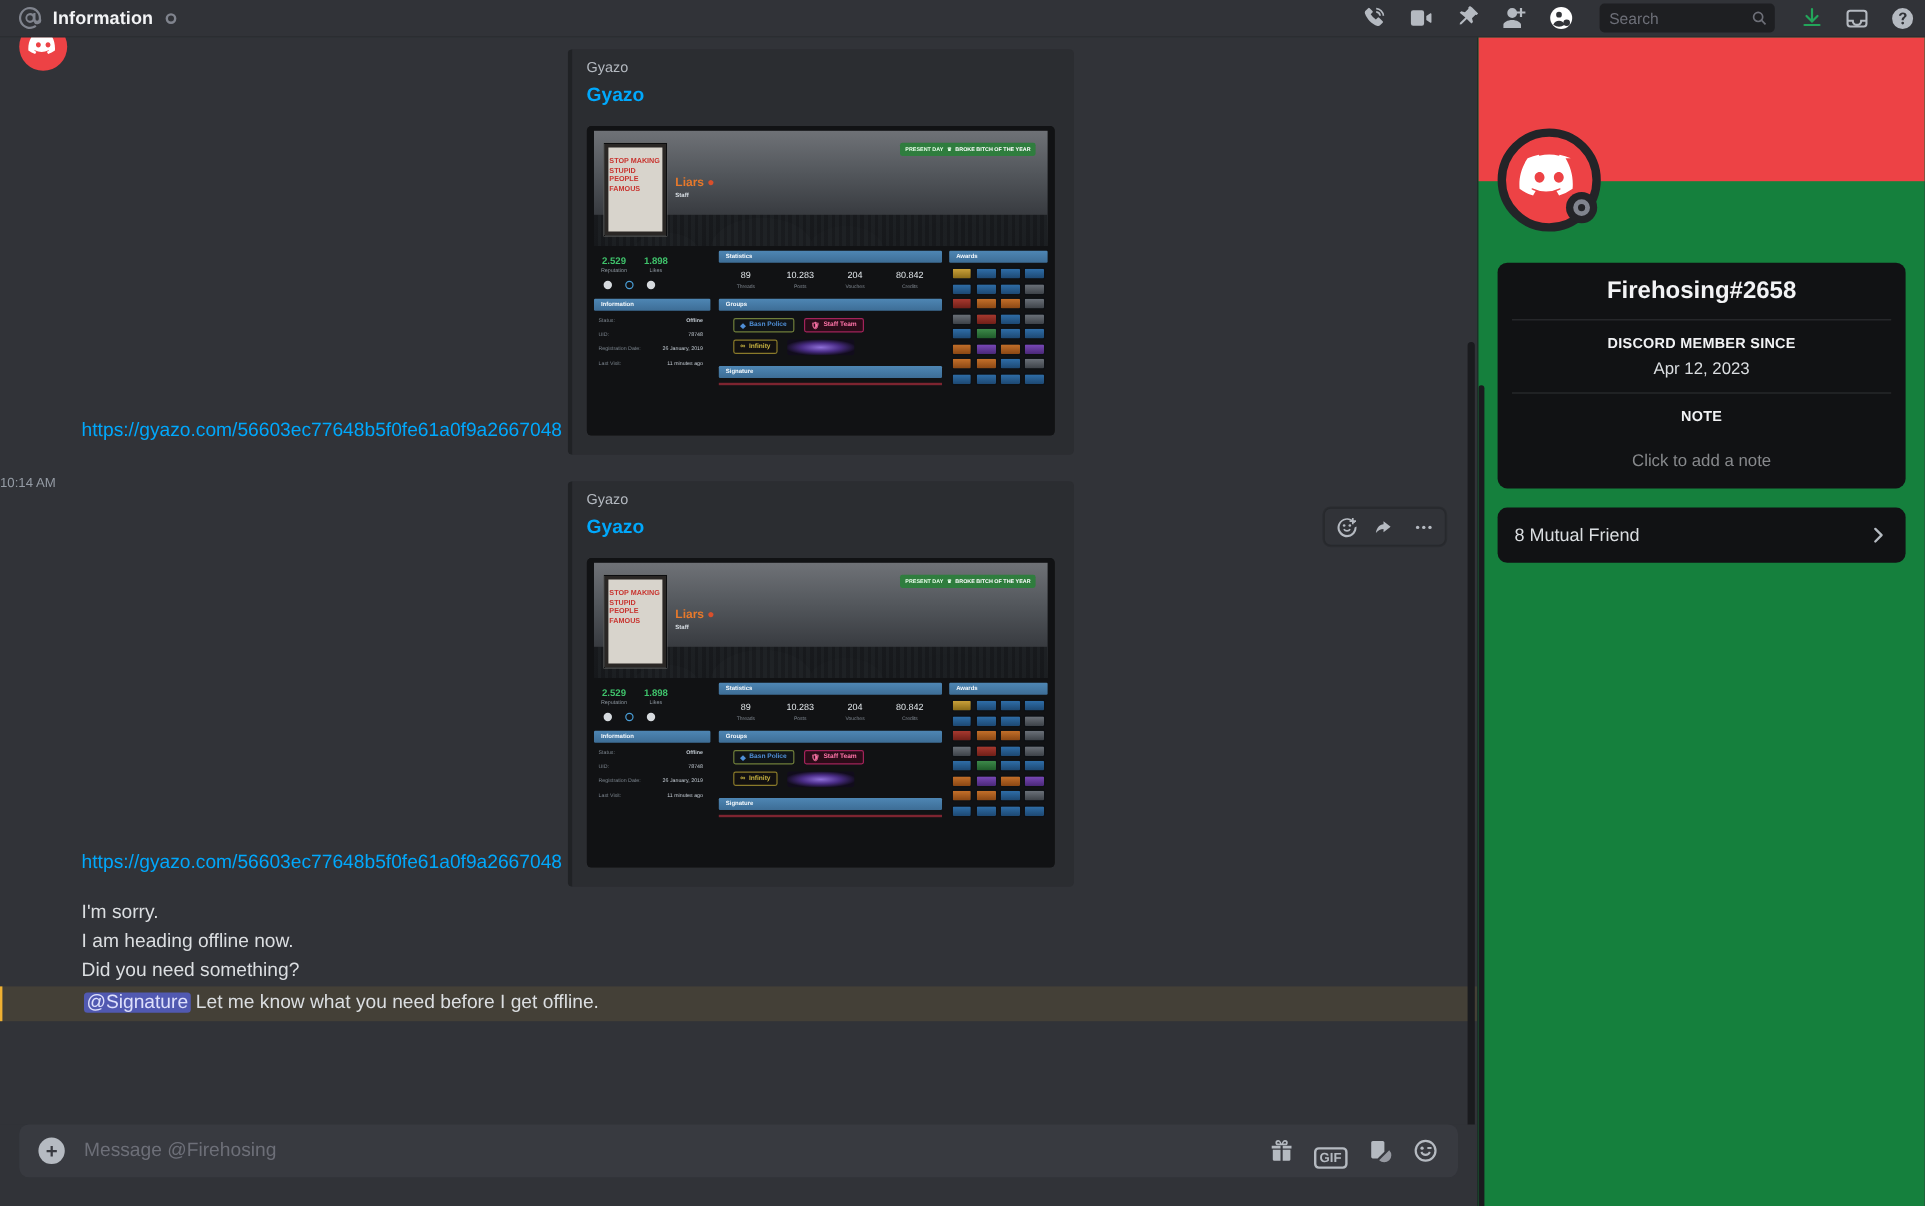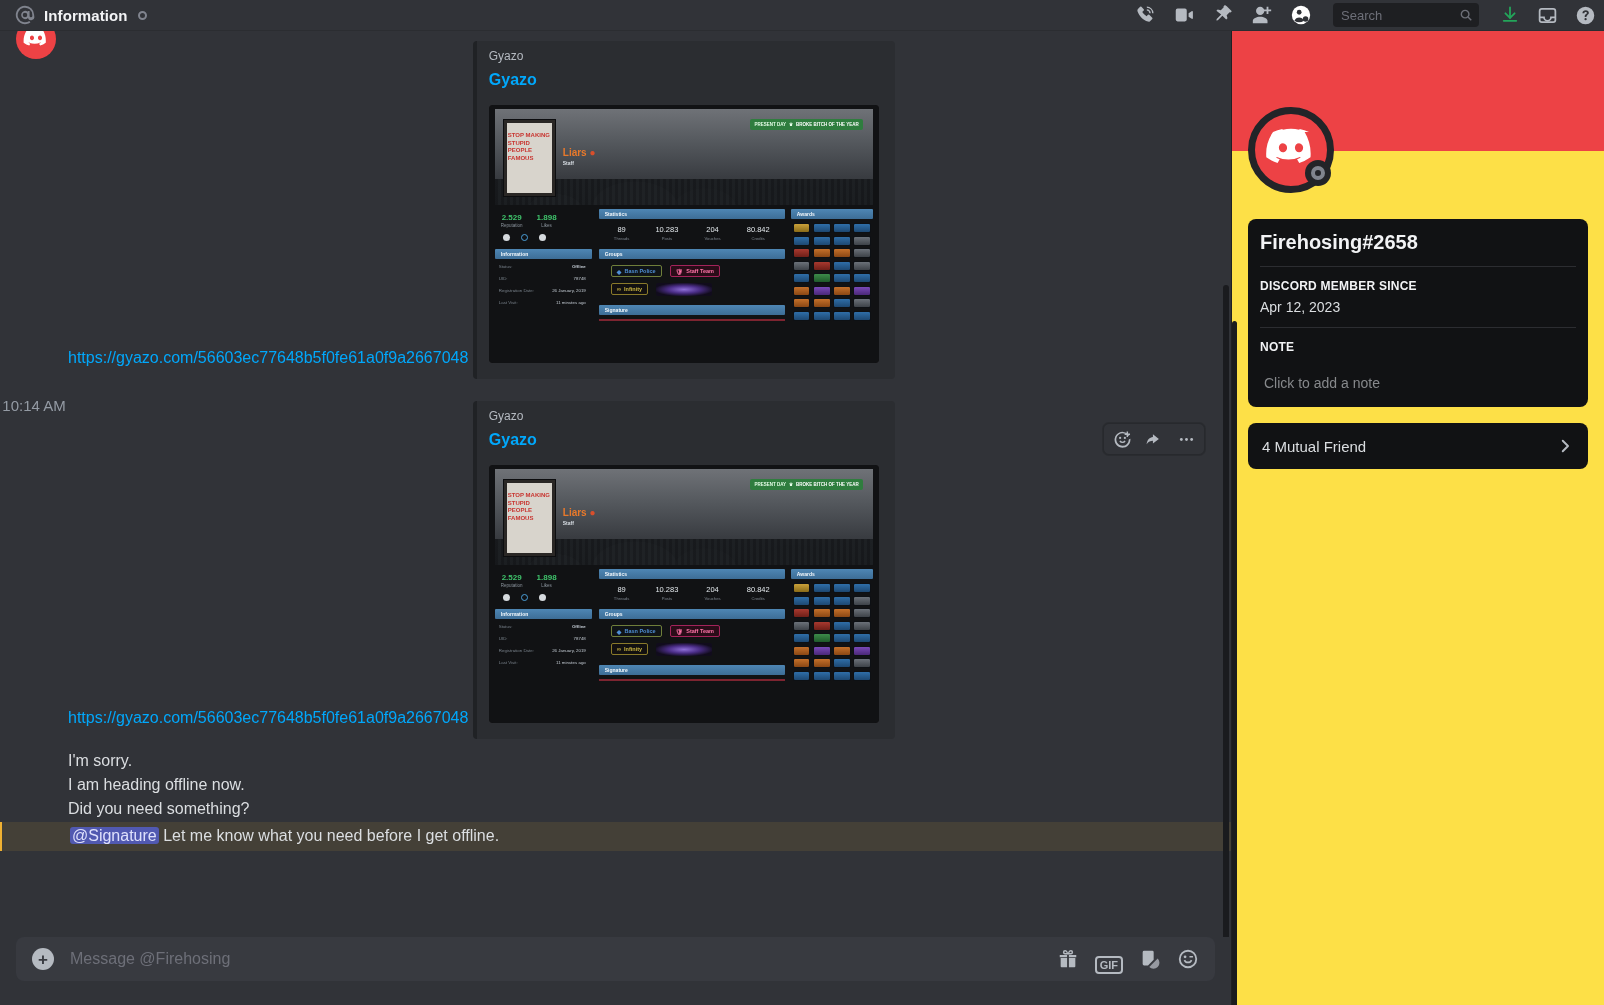--- a/index.html
+++ b/index.html
@@ -63,22 +63,22 @@
 
   .avatar-cut {
     position: absolute; left: 16px; top: -12px;
     width: 40px; height: 40px; border-radius: 50%;
     background: #ed4245; overflow: hidden;
   }
   .avatar-cut .dlogo { position: absolute; left: 50%; top: 52%; transform: translate(-50%,-50%); }
 
   .msg-line { display: flex; align-items: flex-start; padding-left: 0; }
   .ts {
-    width: 68px; min-width: 68px; text-align: center;
-    font-size: 15px; color: #949ba4; padding-top: 4px; padding-right: 0;
+    width: 68px; min-width: 68px; text-align: left;
+    font-size: 11px; color: #949ba4; padding-top: 4px; padding-right: 0;
     user-select: none;
   }
   .msg-body { padding-left: 0; }
   .link {
     color: #00a8fc; font-size: 16px; line-height: 22px; cursor: pointer;
     word-break: break-all; text-decoration: none;
   }
 
   
   .embed {
@@ -249,23 +249,24 @@
     position: absolute; right: 1px; top: 254px; width: 8px; height: 716px;
     z-index: 5;
   }
   .chat-scrollbar .thumb {
     position: absolute; left: 1px; top: 0; width: 6px; height: 716px;
     background: #1a1b1e; border-radius: 4px;
   }
 
   
   .right-panel {
-    flex: 1; background: #fde047; position: relative;
+    flex: 1; background: #15803d; position: relative;
     border-left: 1px solid #1f2023;
     overflow: hidden;
+    text-align: center;
   }
   .banner { height: 120px; background: #ed4245; }
   .profile-av {
     position: absolute; left: 16px; top: 76px;
     width: 86px; height: 86px; border-radius: 50%;
     background: #ed4245; border: 7px solid #232428;
     display: flex; align-items: center; justify-content: center;
   }
   .profile-av .status-ring {
     position: absolute; right: -4px; bottom: 0px;
@@ -808,21 +809,21 @@
         <div class="panel-username">Firehosing#2658</div>
         <div class="card-hr"></div>
         <div class="card-label">DISCORD MEMBER SINCE</div>
         <div class="card-value">Apr 12, 2023</div>
         <div class="card-hr"></div>
         <div class="card-label">NOTE</div>
         <div class="note-input">Click to add a note</div>
       </div>
 
       <div class="mutual-card">
-        <span class="mutual-label">4 Mutual Friend</span>
+        <span class="mutual-label">8 Mutual Friend</span>
         <span class="chev">
           <svg width="18" height="18" viewBox="0 0 24 24" fill="none" stroke="currentColor" stroke-width="2.6" stroke-linecap="round" stroke-linejoin="round">
               <path d="M9 5l7 7-7 7"></path>
             </svg>
         </span>
       </div>
 
       <div class="panel-scrollbar"></div>
     </div>
 

